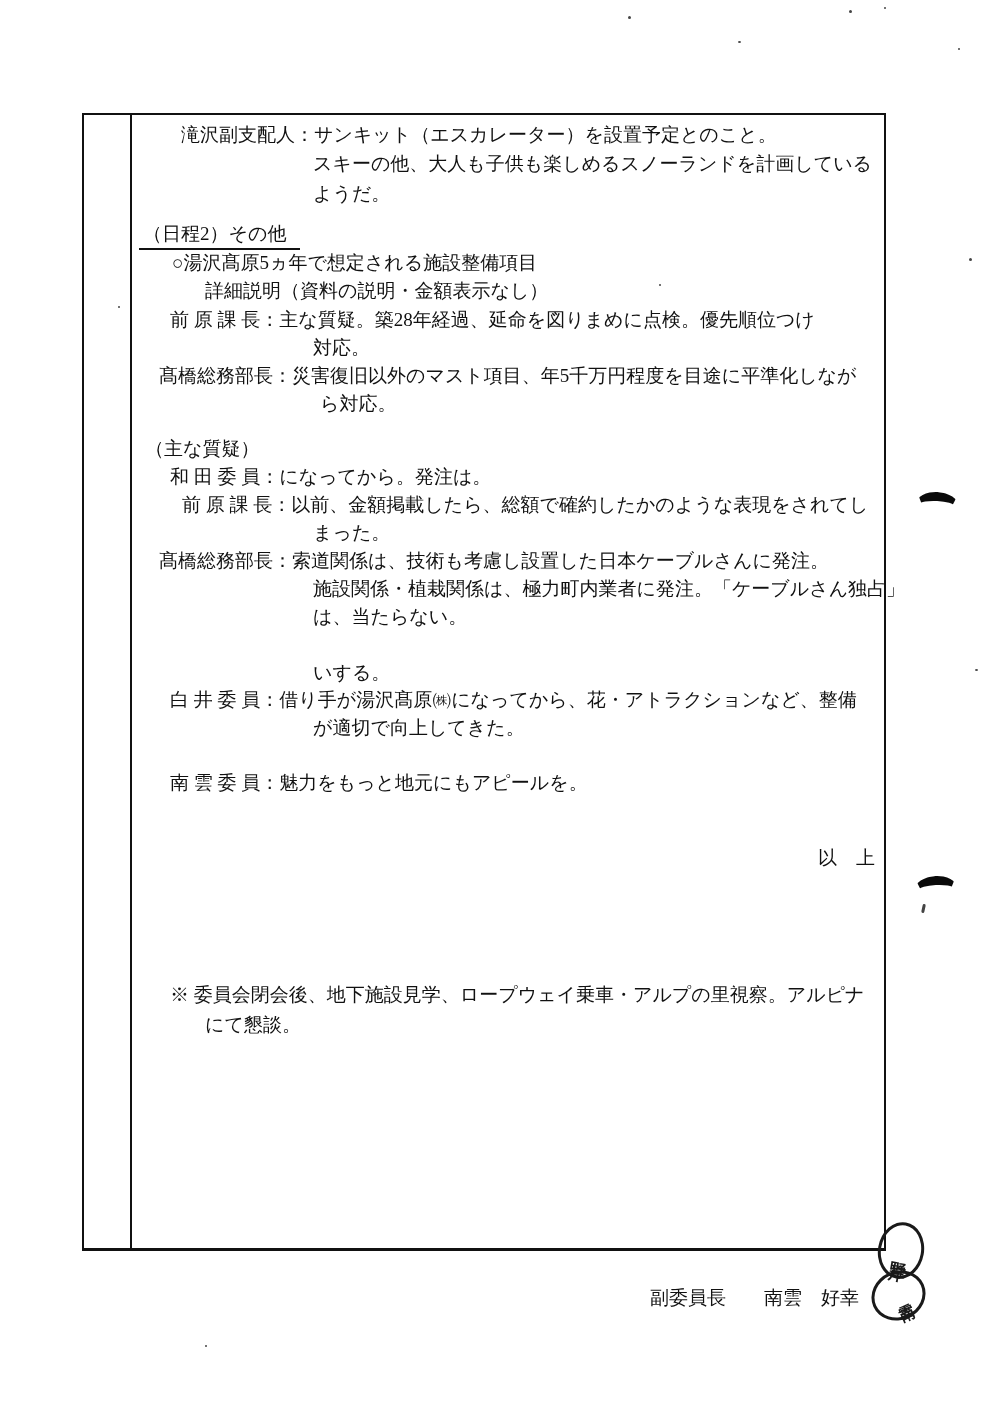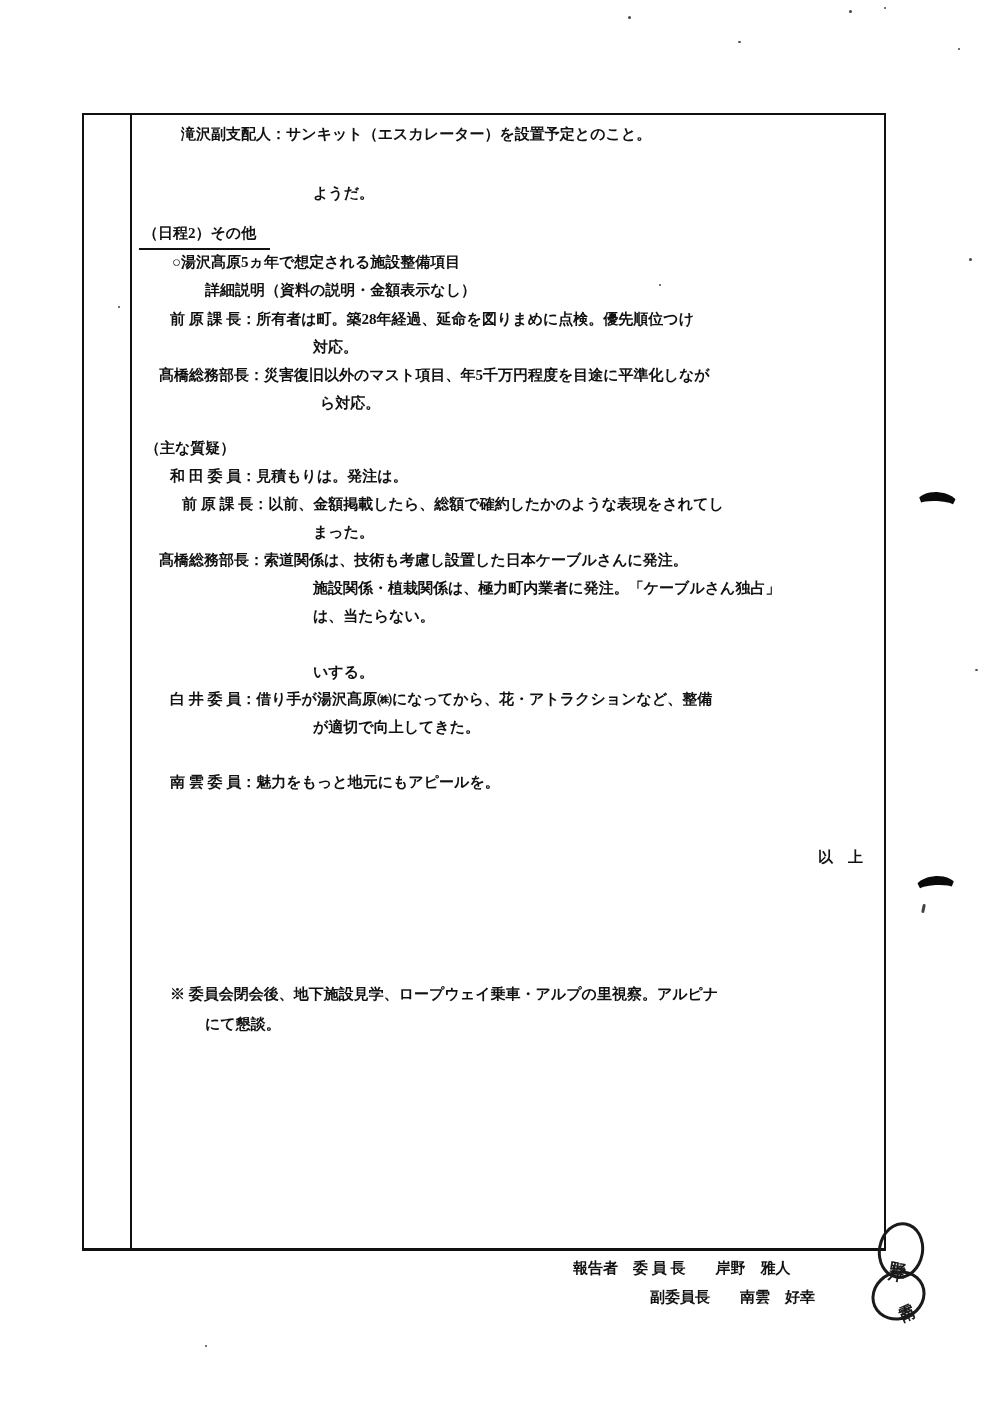--- a/index.html
+++ b/index.html
@@ -13,21 +13,21 @@
   }
   .frame{
     position:absolute;left:82px;top:113px;width:804px;height:1138px;
     border:2px solid #111;border-bottom-width:3px;box-sizing:border-box;
   }
   .inner-rule{
     position:absolute;left:130px;top:113px;width:2px;height:1138px;background:#111;
   }
   .ln{
     position:absolute;white-space:nowrap;
-    font-size:15px;line-height:25px;font-weight:bold;
+    font-size:19px;line-height:25px;font-weight:normal;
     letter-spacing:0px;
   }
   .ul{border-bottom:2px solid #111;padding:0 14px 2px 4px;text-align:right;}
   .seal{
     position:absolute;border:3px solid #1a1a1a;border-radius:50%;
     display:flex;align-items:center;justify-content:center;box-sizing:border-box;
     background:transparent;
   }
   .seal span{
     writing-mode:vertical-rl;text-orientation:upright;
@@ -41,49 +41,49 @@
 </style>
 </head>
 <body>
 
 <div class="page">
 
   <div class="frame"></div>
   <div class="inner-rule"></div>
 
   <div class="ln" style="left:181px;top:122px">滝沢副支配人：サンキット（エスカレーター）を設置予定とのこと。</div>
+  <div class="ln" style="left:313px;top:151px">スキーの他、大人も子供も楽しめるスノーランドを計画している</div>
   <div class="ln" style="left:313px;top:181px">ようだ。</div>
 
   <div class="ln ul" style="left:139px;top:221px">（日程2）その他</div>
   <div class="ln" style="left:172px;top:250px">○湯沢髙原5ヵ年で想定される施設整備項目</div>
   <div class="ln" style="left:205px;top:278px">詳細説明（資料の説明・金額表示なし）</div>
 
-  <div class="ln" style="left:170px;top:307px">前 原 課 長：所有者は町。築28年経過、延命を図りまめに点検。優先順位つけ</div>
+  <div class="ln" style="left:170px;top:307px">前 原 課 長：主な質疑。築28年経過、延命を図りまめに点検。優先順位つけ</div>
   <div class="ln" style="left:313px;top:335px">対応。</div>
   <div class="ln" style="left:159px;top:363px">髙橋総務部長：災害復旧以外のマスト項目、年5千万円程度を目途に平準化しなが</div>
   <div class="ln" style="left:320px;top:391px">ら対応。</div>
 
   <div class="ln" style="left:145px;top:436px">（主な質疑）</div>
-  <div class="ln" style="left:170px;top:464px">和 田 委 員：見積もりは。発注は。</div>
+  <div class="ln" style="left:170px;top:464px">和 田 委 員：になってから。発注は。</div>
   <div class="ln" style="left:182px;top:492px">前 原 課 長：以前、金額掲載したら、総額で確約したかのような表現をされてし</div>
   <div class="ln" style="left:313px;top:520px">まった。</div>
   <div class="ln" style="left:313px;top:576px">施設関係・植栽関係は、極力町内業者に発注。「ケーブルさん独占」</div>
   <div class="ln" style="left:159px;top:548px">髙橋総務部長：索道関係は、技術も考慮し設置した日本ケーブルさんに発注。</div>
   <div class="ln" style="left:313px;top:604px">は、当たらない。</div>
   <div class="ln" style="left:313px;top:660px">いする。</div>
   <div class="ln" style="left:170px;top:687px">白 井 委 員：借り手が湯沢髙原㈱になってから、花・アトラクションなど、整備</div>
   <div class="ln" style="left:313px;top:715px">が適切で向上してきた。</div>
   <div class="ln" style="left:170px;top:770px">南 雲 委 員：魅力をもっと地元にもアピールを。</div>
 
   <div class="ln" style="left:818px;top:845px">以　上</div>
 
   <div class="ln" style="left:170px;top:982px">※ 委員会閉会後、地下施設見学、ロープウェイ乗車・アルプの里視察。アルピナ</div>
   <div class="ln" style="left:205px;top:1012px">にて懇談。</div>
 
-  <div class="ln" style="left:573px;top:1256px">報告者　委 員 長　　岸野　雅人</div>
   <div class="ln" style="left:650px;top:1285px">副委員長　　南雲　好幸</div>
 
   <div class="seal" style="left:878px;top:1222px;width:46px;height:57px;transform:rotate(10deg)">
     <span style="font-size:17px">岸野</span>
   </div>
   <div class="seal" style="left:871px;top:1271px;width:55px;height:49px;transform:rotate(-24deg)">
     <span style="font-size:15px">南雲</span>
   </div>
 
   <div class="arc" style="left:916px;top:492px;transform:rotate(3deg)"></div>

